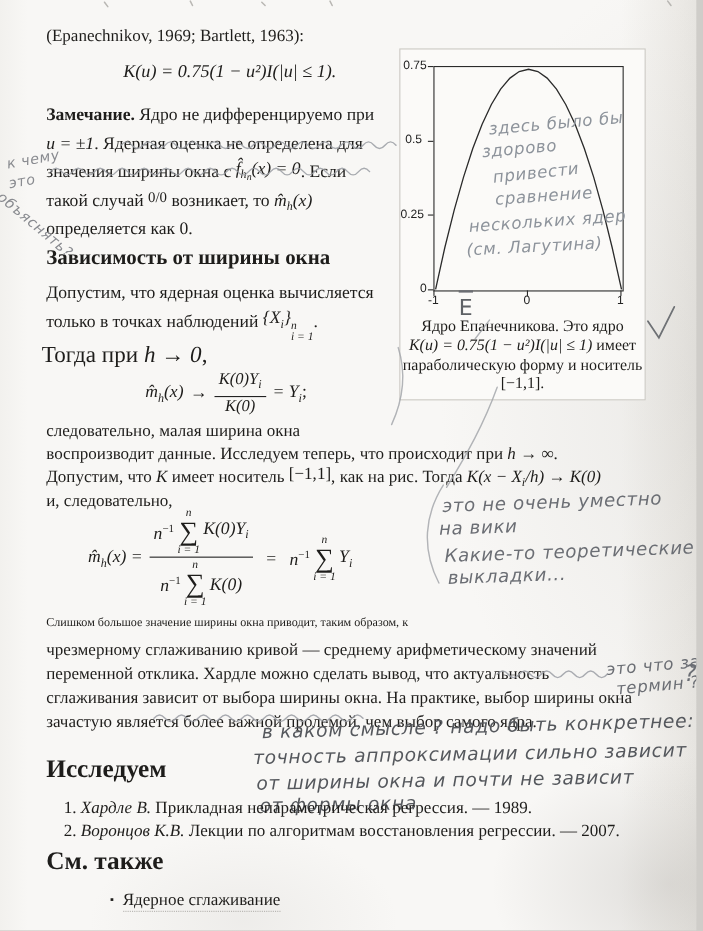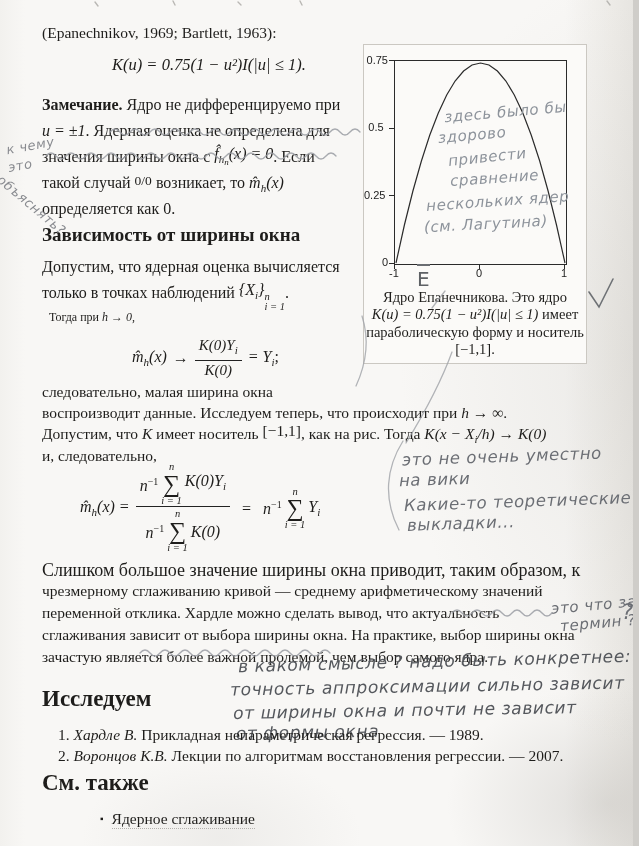--- a/index.html
+++ b/index.html
@@ -51,21 +51,21 @@
   <div class="t" style="left:42px;top:174px;font-size:16px"><span>такой случай </span><span class="raise sm">0/0</span><span> возникает, то </span><span><i>m̂</i><sub class="s1"><i>h</i></sub><i>(x)</i></span></div>
   <div class="t" style="left:42px;top:200px;font-size:16px">определяется как 0.</div>
 
   <div class="t" style="left:42px;top:224px;font-size:19px;font-weight:bold">Зависимость от ширины окна</div>
 
   <div class="t" style="left:42px;top:258px;font-size:16px">Допустим, что ядерная оценка вычисляется</div>
   <div class="t" style="left:42px;top:284px;font-size:16px"><span>только в точках наблюдений </span><span class="raise"><i>{X</i><sub class="s1"><i>i</i></sub><i>}</i><span class="stack">
           <span>n</span>
           <span>i = 1</span>
         </span></span><span>.</span></div>
-  <div class="t" style="left:49px;top:310px;font-size:12px"><span>Тогда при </span><i>h → 0</i><span>,</span></div>
+  <div class="t" style="left:38px;top:310px;font-size:21px"><span>Тогда при </span><i>h → 0</i><span>,</span></div>
 
   <div class="t fx" style="left:132px;top:336px;font-size:16px">
     <span><i>m̂</i><sub class="s1"><i>h</i></sub><i>(x)</i></span>
     <span>→</span>
     <span class="frac" style="font-size:15px">
         <span class="num"><i>K(0)Y</i><sub class="s1"><i>i</i></sub></span>
         <span><i>K(0)</i></span>
       </span>
     <span><i>= Y</i><sub class="s1"><i>i</i></sub><span>;</span></span>
   </div>
@@ -102,21 +102,21 @@
         <span><i>n</i><sup style="font-size:10px">−1</sup></span>
         <span class="bigsum">
           <span>n</span>
           <span class="sg">∑</span>
           <span>i = 1</span>
         </span>
         <span><i>Y</i><sub class="s1"><i>i</i></sub></span>
       </span>
   </div>
 
-  <div class="t" style="left:42px;top:560px;font-size:18px">Слишком большое значение ширины окна приводит, таким образом, к</div>
+  <div class="t" style="left:42px;top:560px;font-size:11px">Слишком большое значение ширины окна приводит, таким образом, к</div>
   <div class="t" style="left:42px;top:582px;font-size:15.5px">чрезмерному сглаживанию кривой — среднему арифметическому значений</div>
   <div class="t" style="left:42px;top:604px;font-size:15.5px"><span>переменной отклика. Хардле можно сделать вывод, что </span><span>актуальность</span></div>
   <div class="t" style="left:42px;top:626px;font-size:15.5px">сглаживания зависит от выбора ширины окна. На практике, выбор ширины окна</div>
   <div class="t" style="left:42px;top:648px;font-size:15.5px">зачастую является более важной пролемой, чем выбор самого ядра.</div>
 
   <div class="figure" style="left:363px;top:44px;width:222px;height:318px">
     <div class="plot-frame" style="left:30px;top:15px;width:171px;height:203px">
       <svg width="171" height="203" viewBox="0 0 171 203">
           <polyline points="1.0,202.0 9.4,164.0 17.9,130.0 26.4,100.0 34.8,74.0 43.3,52.0 51.7,34.0 60.1,20.0 68.6,10.0 77.0,4.0 85.5,2.0 94.0,4.0 102.4,10.0 110.9,20.0 119.3,34.0 127.8,52.0 136.2,74.0 144.7,100.0 153.1,130.0 161.5,164.0 170.0,202.0" fill="none" stroke="#2b2b2b" stroke-width="1.2"></polyline>
         </svg>

